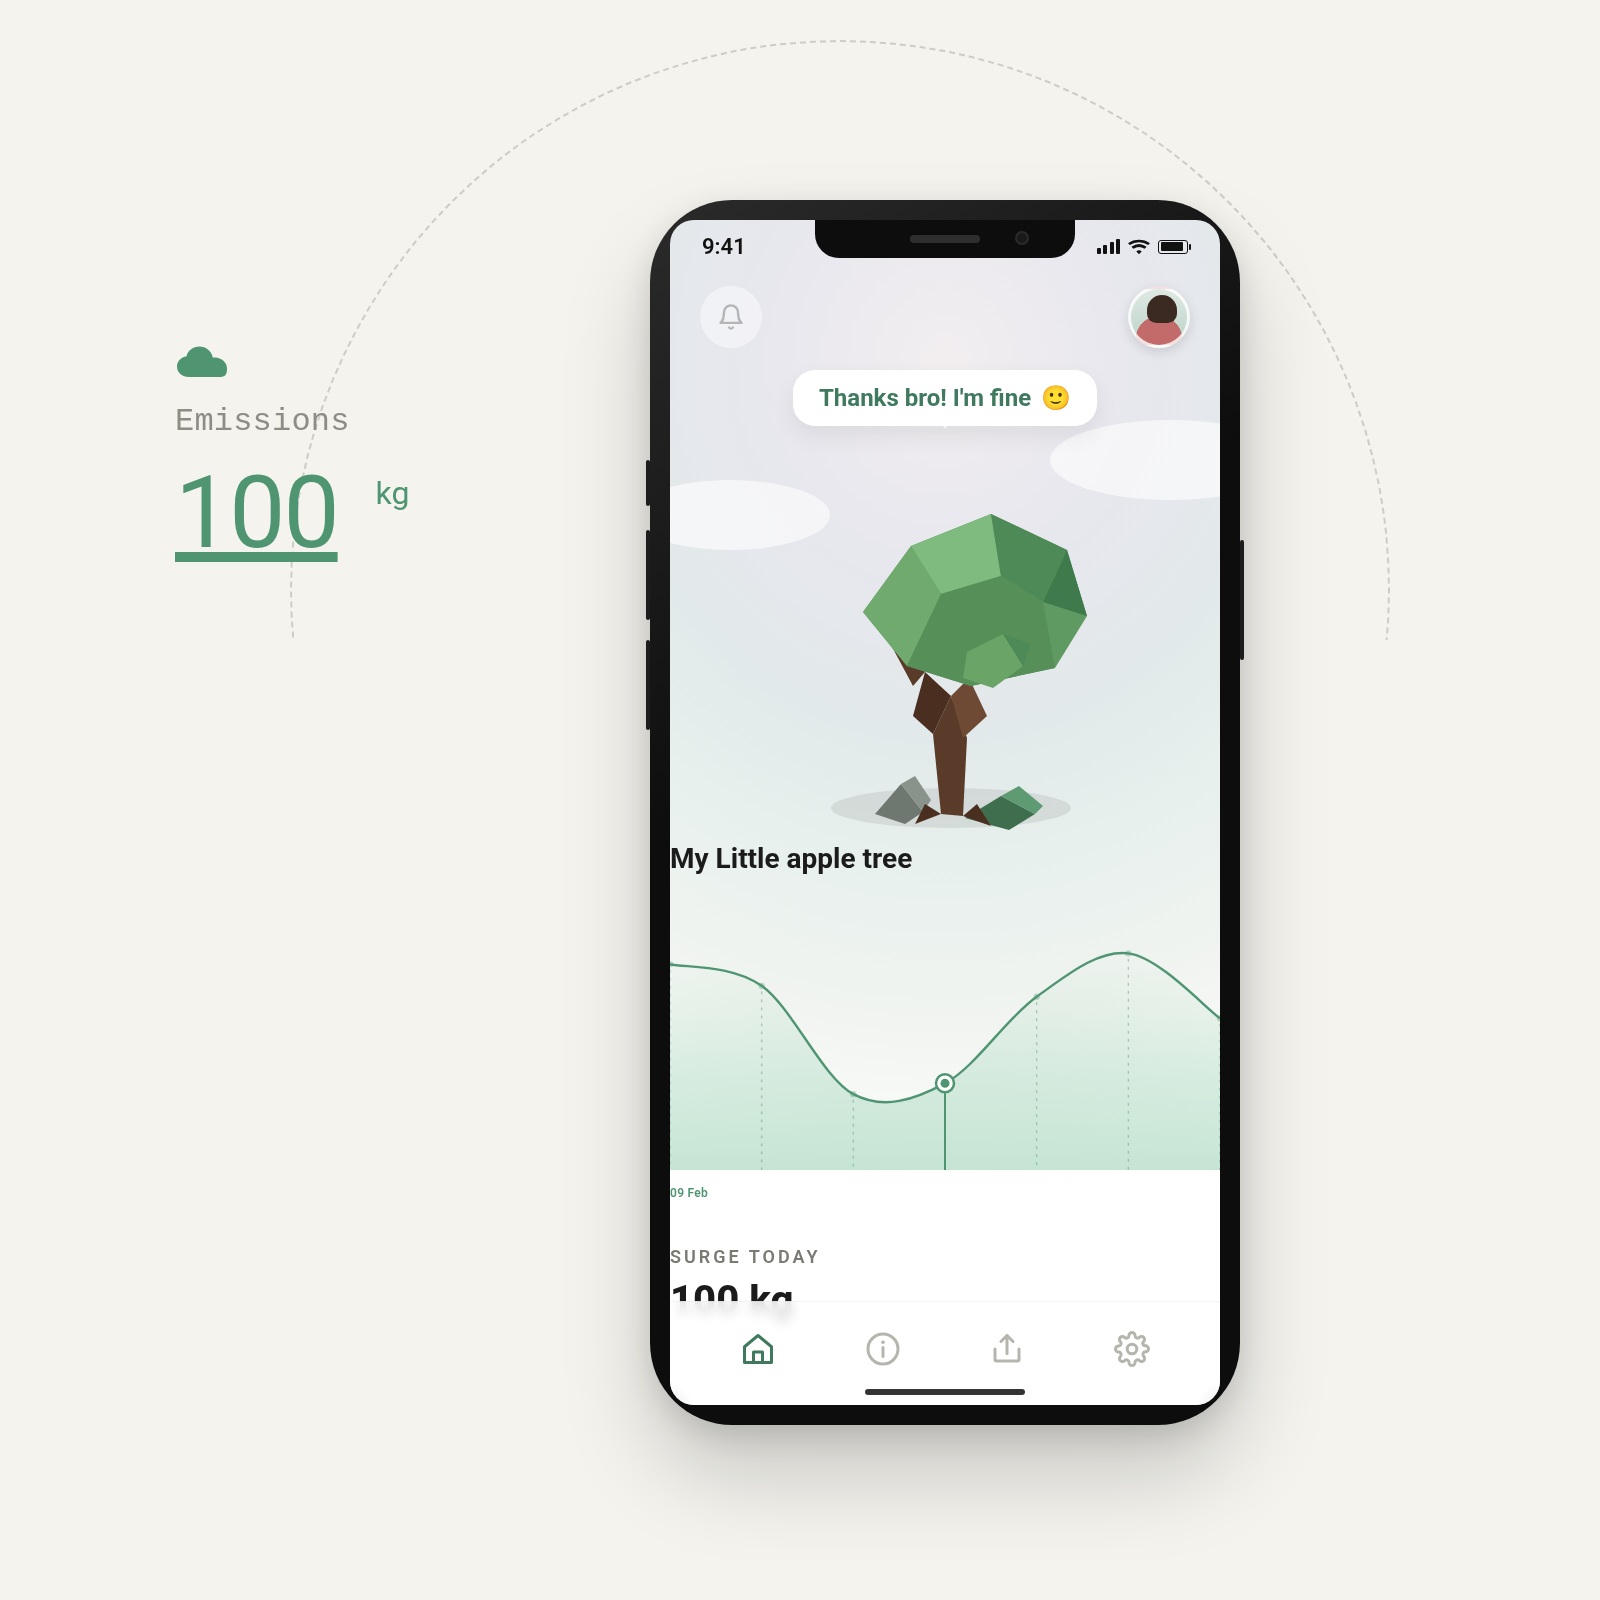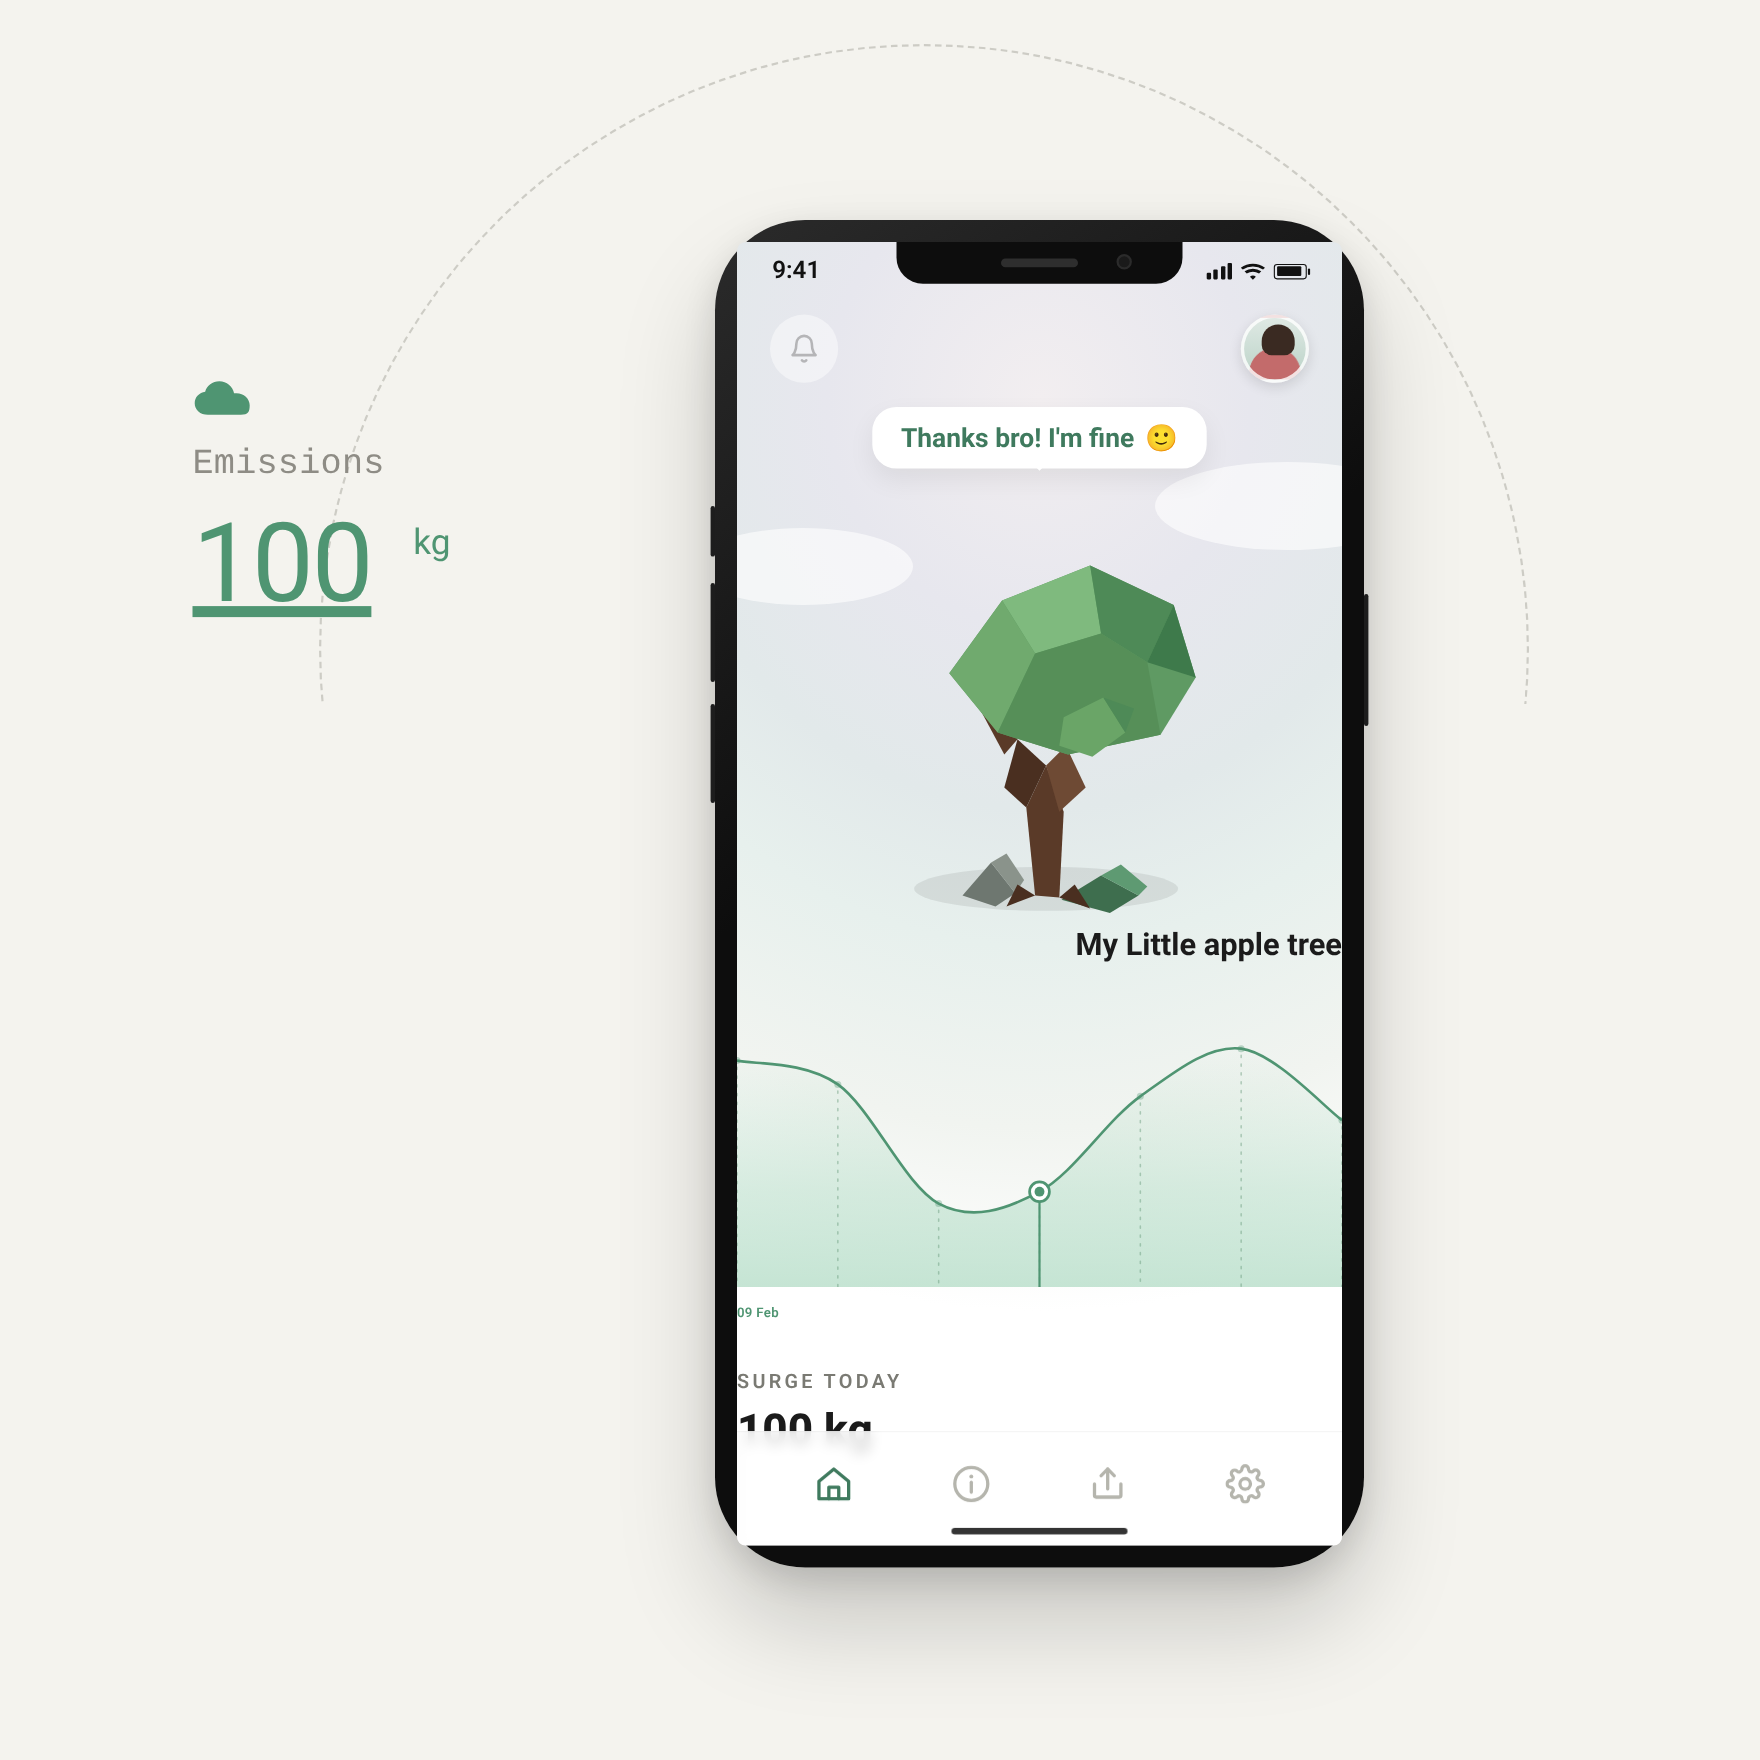--- a/index.html
+++ b/index.html
@@ -90,21 +90,21 @@
   
   .side-btn { position:absolute; background:#1d1d1d; border-radius:3px; }
   .side-btn.sl1 { left:-4px; top:260px; width:4px; height:46px; }
   .side-btn.sl2 { left:-4px; top:330px; width:4px; height:90px; }
   .side-btn.sl3 { left:-4px; top:440px; width:4px; height:90px; }
   .side-btn.sr  { right:-4px; top:340px; width:4px; height:120px; }
 
   .screen {
     position:relative;
     width:100%; height:100%;
-    border-radius: 8px;
+    border-radius: 24px;
     overflow: hidden;
     background:
       radial-gradient(ellipse 140% 70% at 50% 12%, #f2eef0 0%, #e7e7ee 25%, #e2e9ea 45%, #e7f0ed 60%, #f1f4f0 80%, #ffffff 100%);
   }
 
   
   .notch {
     position:absolute;
     top:0; left:50%; transform:translateX(-50%);
     width: 260px; height: 38px;
@@ -180,21 +180,21 @@
   .bubble::after{
     content:""; position:absolute; left:50%; bottom:-12px; transform:translateX(-50%);
     border:10px solid transparent; border-top-color: var(--bubble-bg);
   }
 
   
   .tree-wrap { position:absolute; top:196px; left:0; right:0; height:430px; z-index:4; }
   .tree-svg { display:block; margin:0 auto; }
   .tree-name {
     position:absolute; top:622px; left:0; right:0;
-    text-align:right;
+    text-align:left;
     font-size: 28px; font-weight:700; color: var(--text-dark);
     z-index:4;
   }
 
   
   .chart-area {
     position:absolute; left:0; right:0; top:690px; height:260px;
     z-index:3;
   }
   .chart-svg { position:absolute; inset:0; width:100%; height:100%; }

